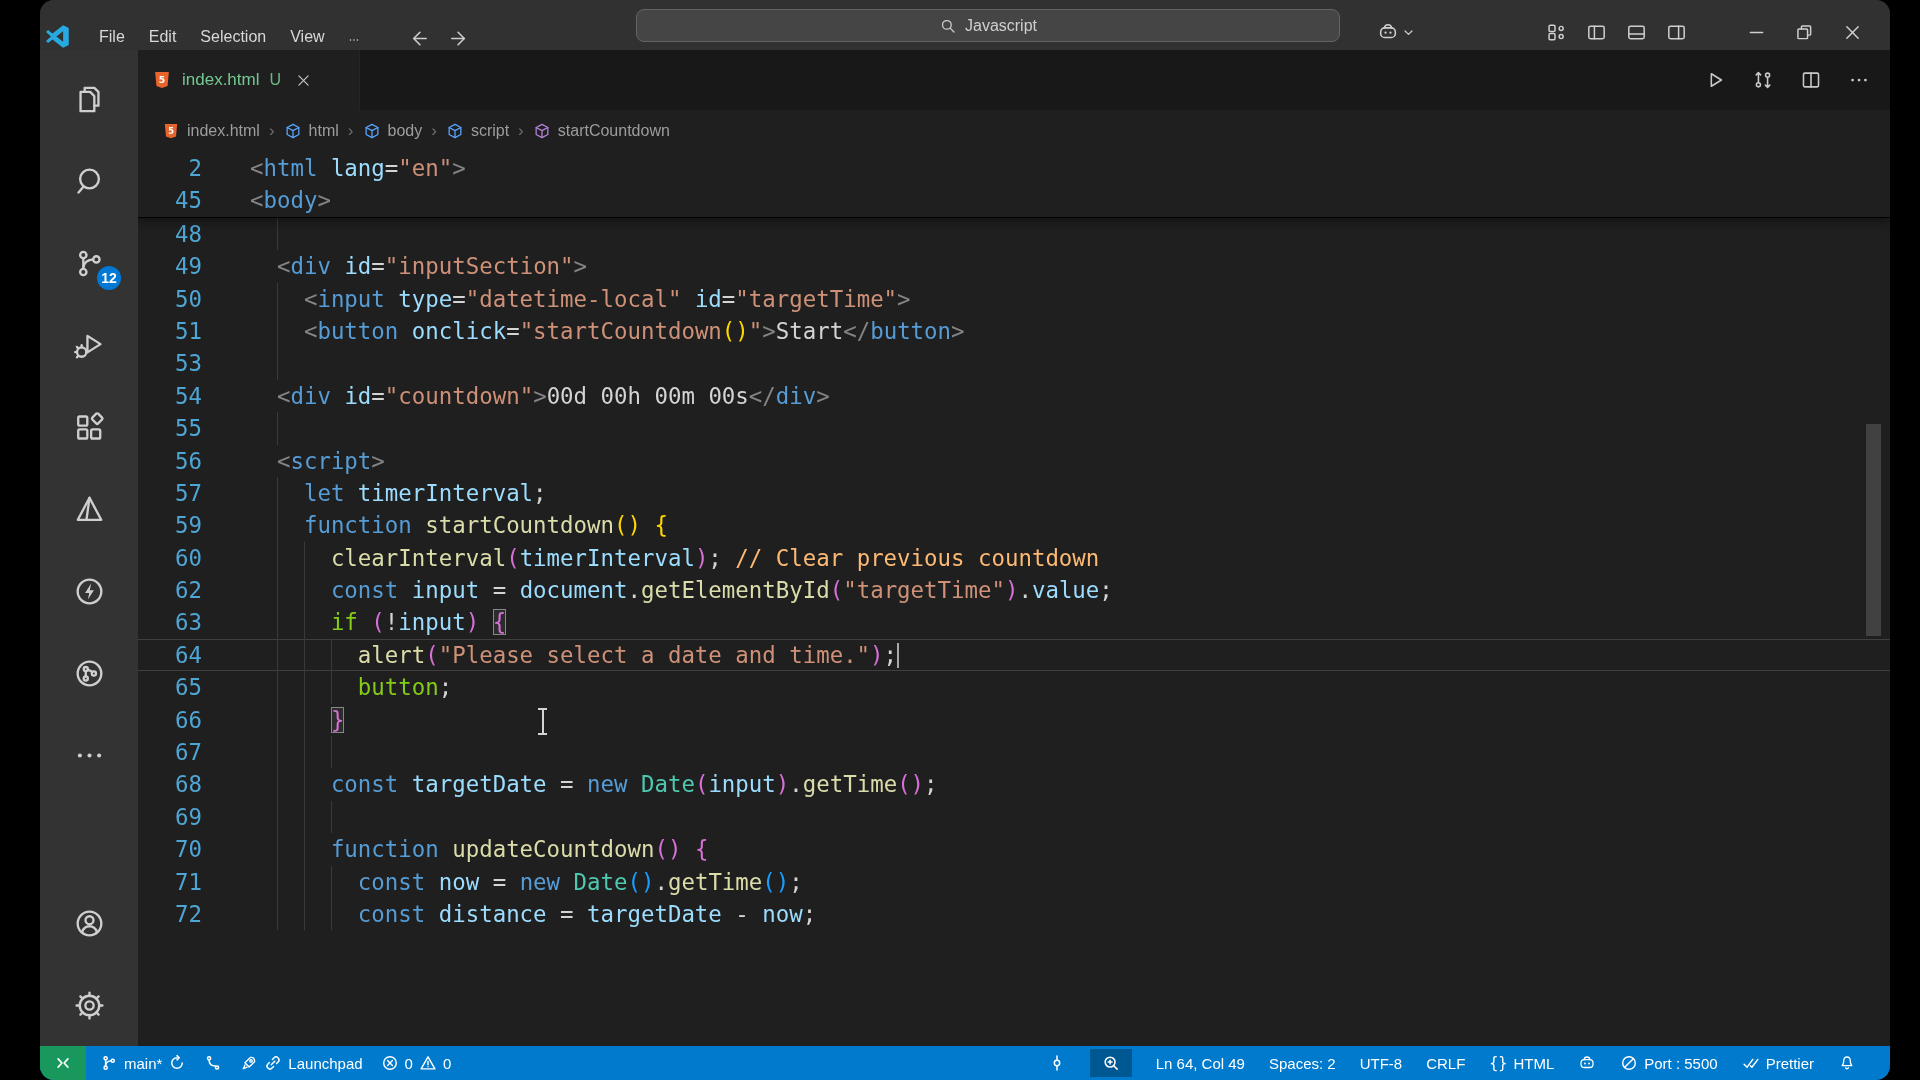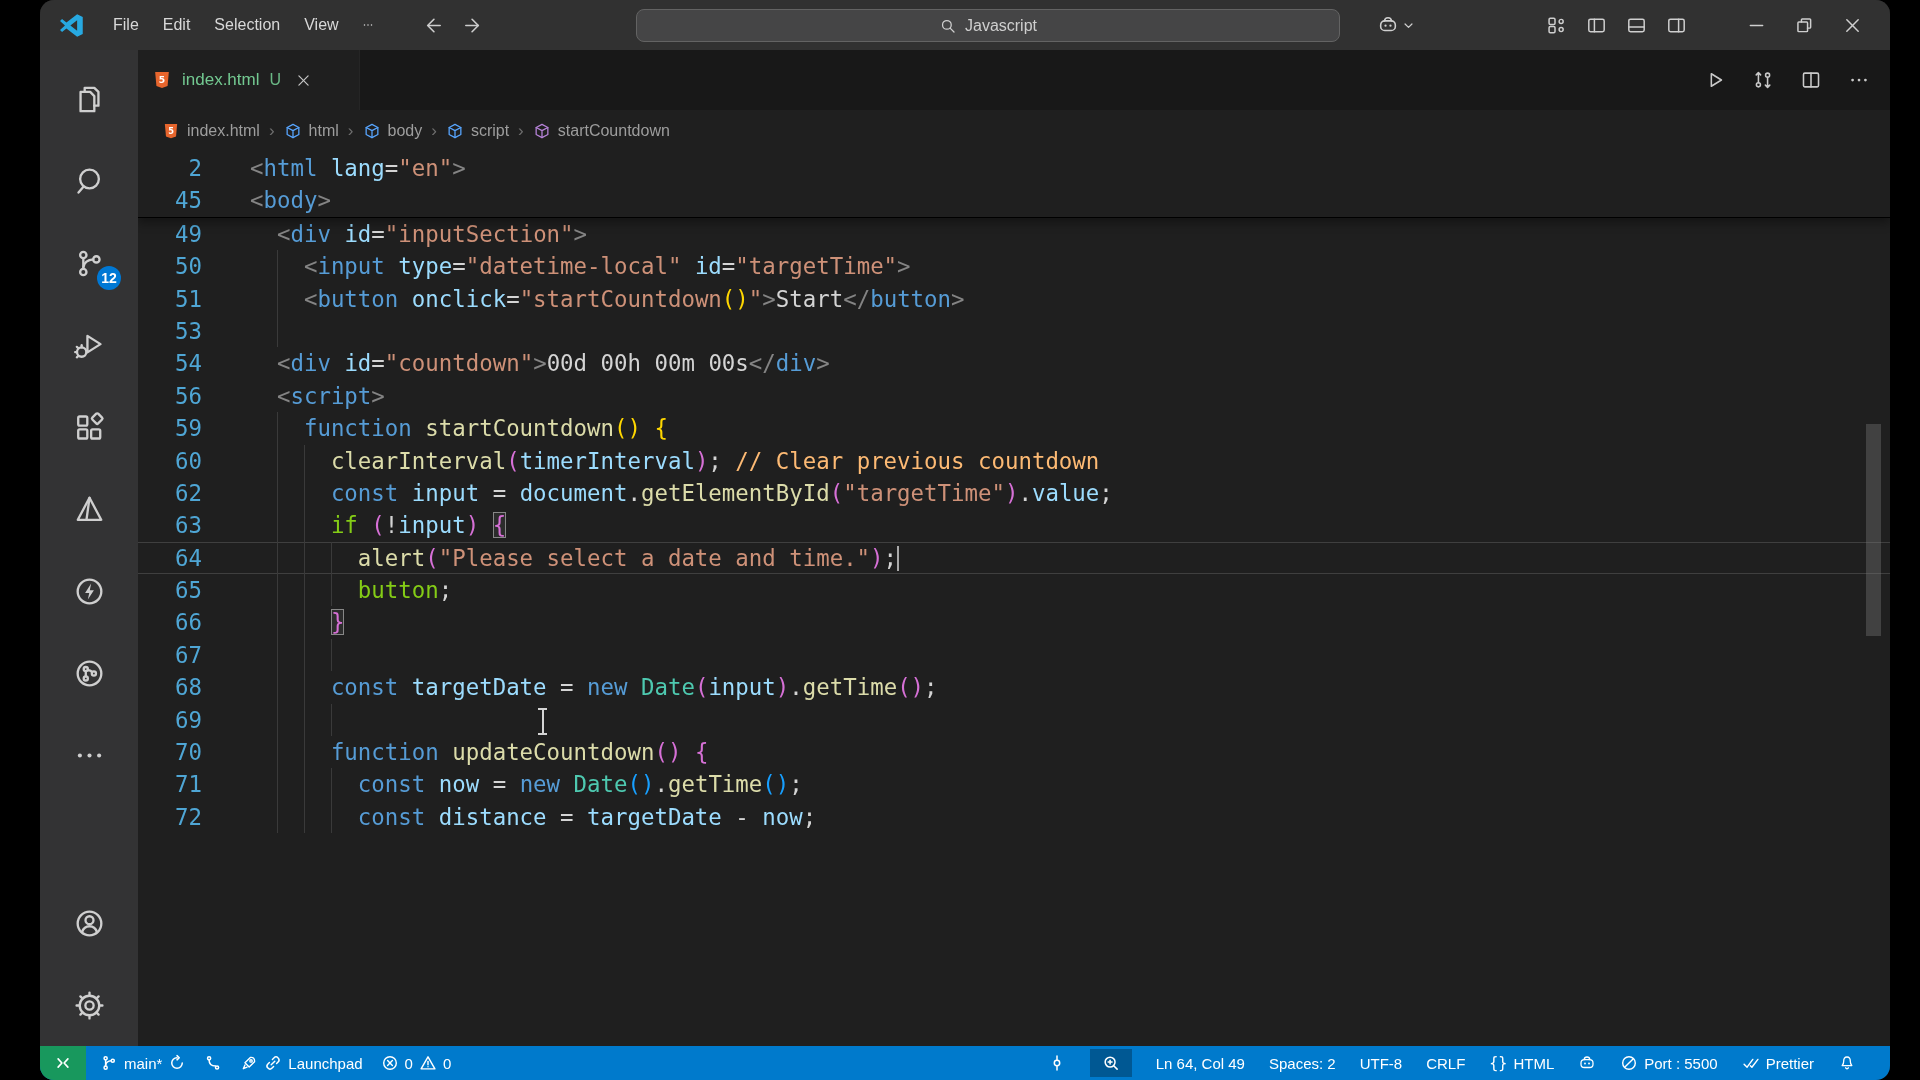--- a/index.html
+++ b/index.html
@@ -4,21 +4,21 @@
 <style>
   * { margin:0; padding:0; box-sizing:border-box; }
   html,body { width:1920px; height:1080px; background:#000; overflow:hidden;
               font-family:"Liberation Sans", sans-serif; }
   .window { position:absolute; left:40px; top:0; width:1850px; height:1080px;
             background:#1f1f1f; border-radius:14px; overflow:hidden;
             display:flex; flex-direction:column; }
 
   
   .titlebar { position:relative; height:50px; background:#313131; flex:0 0 50px;
-              display:flex; align-items:center; padding:0 14px 0 18px; color:#d6d6d6; }
+              display:flex; align-items:flex-end; padding:0 14px 0 4px; color:#d6d6d6; }
   .logo { width:27px; height:27px; margin-right:16px; }
   .menu-item { font-size:16px; padding:4px 12px; border-radius:5px; color:#d8d8d8; cursor:default; }
   .menu-ellipsis { padding:4px 10px; font-size:16px; letter-spacing:2px; color:#d8d8d8; }
   .nav-arrows { display:flex; gap:18px; margin-left:36px; }
   .nav-arrows .icn { width:23px; height:23px; color:#cdcdcd; }
   .searchbox { position:absolute; left:596px; top:9px; width:704px; height:33px;
                background:#454546; border:1px solid #636363; border-radius:8px;
                display:flex; align-items:center; justify-content:center; gap:8px;
                color:#cfcfcf; font-size:16px; }
   .searchbox .icn { width:18px; height:18px; }
@@ -436,26 +436,29 @@
           <span>startCountdown</span>
         </span>
       </div>
 
       <div class="editor-area">
         <div class="sticky" id="sticky">
             <div class="line"><span class="ln">2</span><span class="lc"><span class="tok pun">&lt;</span><span class="tok tag">html</span><span class="tok pln"> </span><span class="tok attr">lang</span><span class="tok pln">=</span><span class="tok str">"en"</span><span class="tok pun">&gt;</span></span></div>
             <div class="line"><span class="ln">45</span><span class="lc"><span class="tok pun">&lt;</span><span class="tok tag">body</span><span class="tok pun">&gt;</span></span></div>
           </div>
         <div id="code">
+            <div class="line"><span class="ln">48</span><span class="lc"><i class="guide" style="left: 2ch;"></i></span></div>
             <div class="line"><span class="ln">49</span><span class="lc"><span class="tok pln">  </span><span class="tok pun">&lt;</span><span class="tok tag">div</span><span class="tok pln"> </span><span class="tok attr">id</span><span class="tok pln">=</span><span class="tok str">"inputSection"</span><span class="tok pun">&gt;</span></span></div>
             <div class="line"><span class="ln">50</span><span class="lc"><i class="guide" style="left: 2ch;"></i><span class="tok pln">    </span><span class="tok pun">&lt;</span><span class="tok tag">input</span><span class="tok pln"> </span><span class="tok attr">type</span><span class="tok pln">=</span><span class="tok str">"datetime-local"</span><span class="tok pln"> </span><span class="tok attr">id</span><span class="tok pln">=</span><span class="tok str">"targetTime"</span><span class="tok pun">&gt;</span></span></div>
             <div class="line"><span class="ln">51</span><span class="lc"><i class="guide" style="left: 2ch;"></i><span class="tok pln">    </span><span class="tok pun">&lt;</span><span class="tok tag">button</span><span class="tok pln"> </span><span class="tok attr">onclick</span><span class="tok pln">=</span><span class="tok str">"startCountdown</span><span class="tok b1">()</span><span class="tok str">"</span><span class="tok pun">&gt;</span><span class="tok pln">Start</span><span class="tok pun">&lt;/</span><span class="tok tag">button</span><span class="tok pun">&gt;</span></span></div>
             <div class="line"><span class="ln">53</span><span class="lc"><i class="guide" style="left: 2ch;"></i></span></div>
             <div class="line"><span class="ln">54</span><span class="lc"><span class="tok pln">  </span><span class="tok pun">&lt;</span><span class="tok tag">div</span><span class="tok pln"> </span><span class="tok attr">id</span><span class="tok pln">=</span><span class="tok str">"countdown"</span><span class="tok pun">&gt;</span><span class="tok pln">00d 00h 00m 00s</span><span class="tok pun">&lt;/</span><span class="tok tag">div</span><span class="tok pun">&gt;</span></span></div>
+            <div class="line"><span class="ln">55</span><span class="lc"><i class="guide" style="left: 2ch;"></i></span></div>
             <div class="line"><span class="ln">56</span><span class="lc"><span class="tok pln">  </span><span class="tok pun">&lt;</span><span class="tok tag">script</span><span class="tok pun">&gt;</span></span></div>
+            <div class="line"><span class="ln">57</span><span class="lc"><i class="guide" style="left: 2ch;"></i><span class="tok pln">    </span><span class="tok kw">let</span><span class="tok pln"> </span><span class="tok var">timerInterval</span><span class="tok pln">;</span></span></div>
             <div class="line"><span class="ln">59</span><span class="lc"><i class="guide" style="left: 2ch;"></i><span class="tok pln">    </span><span class="tok kw">function</span><span class="tok pln"> </span><span class="tok fn">startCountdown</span><span class="tok b1">()</span><span class="tok pln"> </span><span class="tok b1">{</span></span></div>
             <div class="line"><span class="ln">60</span><span class="lc"><i class="guide" style="left: 2ch;"></i><i class="guide" style="left: 4ch;"></i><span class="tok pln">      </span><span class="tok fn">clearInterval</span><span class="tok b2">(</span><span class="tok var">timerInterval</span><span class="tok b2">)</span><span class="tok pln">; </span><span class="tok com">// Clear previous countdown</span></span></div>
             <div class="line"><span class="ln">62</span><span class="lc"><i class="guide" style="left: 2ch;"></i><i class="guide" style="left: 4ch;"></i><span class="tok pln">      </span><span class="tok kw">const</span><span class="tok pln"> </span><span class="tok var">input</span><span class="tok pln"> = </span><span class="tok var">document</span><span class="tok pln">.</span><span class="tok fn">getElementById</span><span class="tok b2">(</span><span class="tok str">"targetTime"</span><span class="tok b2">)</span><span class="tok pln">.</span><span class="tok var">value</span><span class="tok pln">;</span></span></div>
             <div class="line"><span class="ln">63</span><span class="lc"><i class="guide" style="left: 2ch;"></i><i class="guide" style="left: 4ch;"></i><span class="tok pln">      </span><span class="tok ctrl">if</span><span class="tok pln"> </span><span class="tok b2">(</span><span class="tok pln">!</span><span class="tok var">input</span><span class="tok b2">)</span><span class="tok pln"> </span><span class="tok b2m">{</span></span></div>
             <div class="line current"><span class="ln">64</span><span class="lc"><i class="guide" style="left: 2ch;"></i><i class="guide" style="left: 4ch;"></i><i class="guide" style="left: 6ch;"></i><span class="tok pln">        </span><span class="tok fn">alert</span><span class="tok b2">(</span><span class="tok str">"Please select a date and time."</span><span class="tok b2">)</span><span class="tok pln">;</span><span class="caret"></span></span></div>
             <div class="line"><span class="ln">65</span><span class="lc"><i class="guide" style="left: 2ch;"></i><i class="guide" style="left: 4ch;"></i><i class="guide" style="left: 6ch;"></i><span class="tok pln">        </span><span class="tok ctrl">button</span><span class="tok pln">;</span></span></div>
             <div class="line"><span class="ln">66</span><span class="lc"><i class="guide" style="left: 2ch;"></i><i class="guide" style="left: 4ch;"></i><span class="tok pln">      </span><span class="tok b2m">}</span></span></div>
             <div class="line"><span class="ln">67</span><span class="lc"><i class="guide" style="left: 2ch;"></i><i class="guide" style="left: 4ch;"></i><i class="guide" style="left: 6ch;"></i></span></div>
             <div class="line"><span class="ln">68</span><span class="lc"><i class="guide" style="left: 2ch;"></i><i class="guide" style="left: 4ch;"></i><span class="tok pln">      </span><span class="tok kw">const</span><span class="tok pln"> </span><span class="tok var">targetDate</span><span class="tok pln"> = </span><span class="tok kw">new</span><span class="tok pln"> </span><span class="tok cls">Date</span><span class="tok b2">(</span><span class="tok var">input</span><span class="tok b2">)</span><span class="tok pln">.</span><span class="tok fn">getTime</span><span class="tok b2">()</span><span class="tok pln">;</span></span></div>
             <div class="line"><span class="ln">69</span><span class="lc"><i class="guide" style="left: 2ch;"></i><i class="guide" style="left: 4ch;"></i><i class="guide" style="left: 6ch;"></i></span></div>

